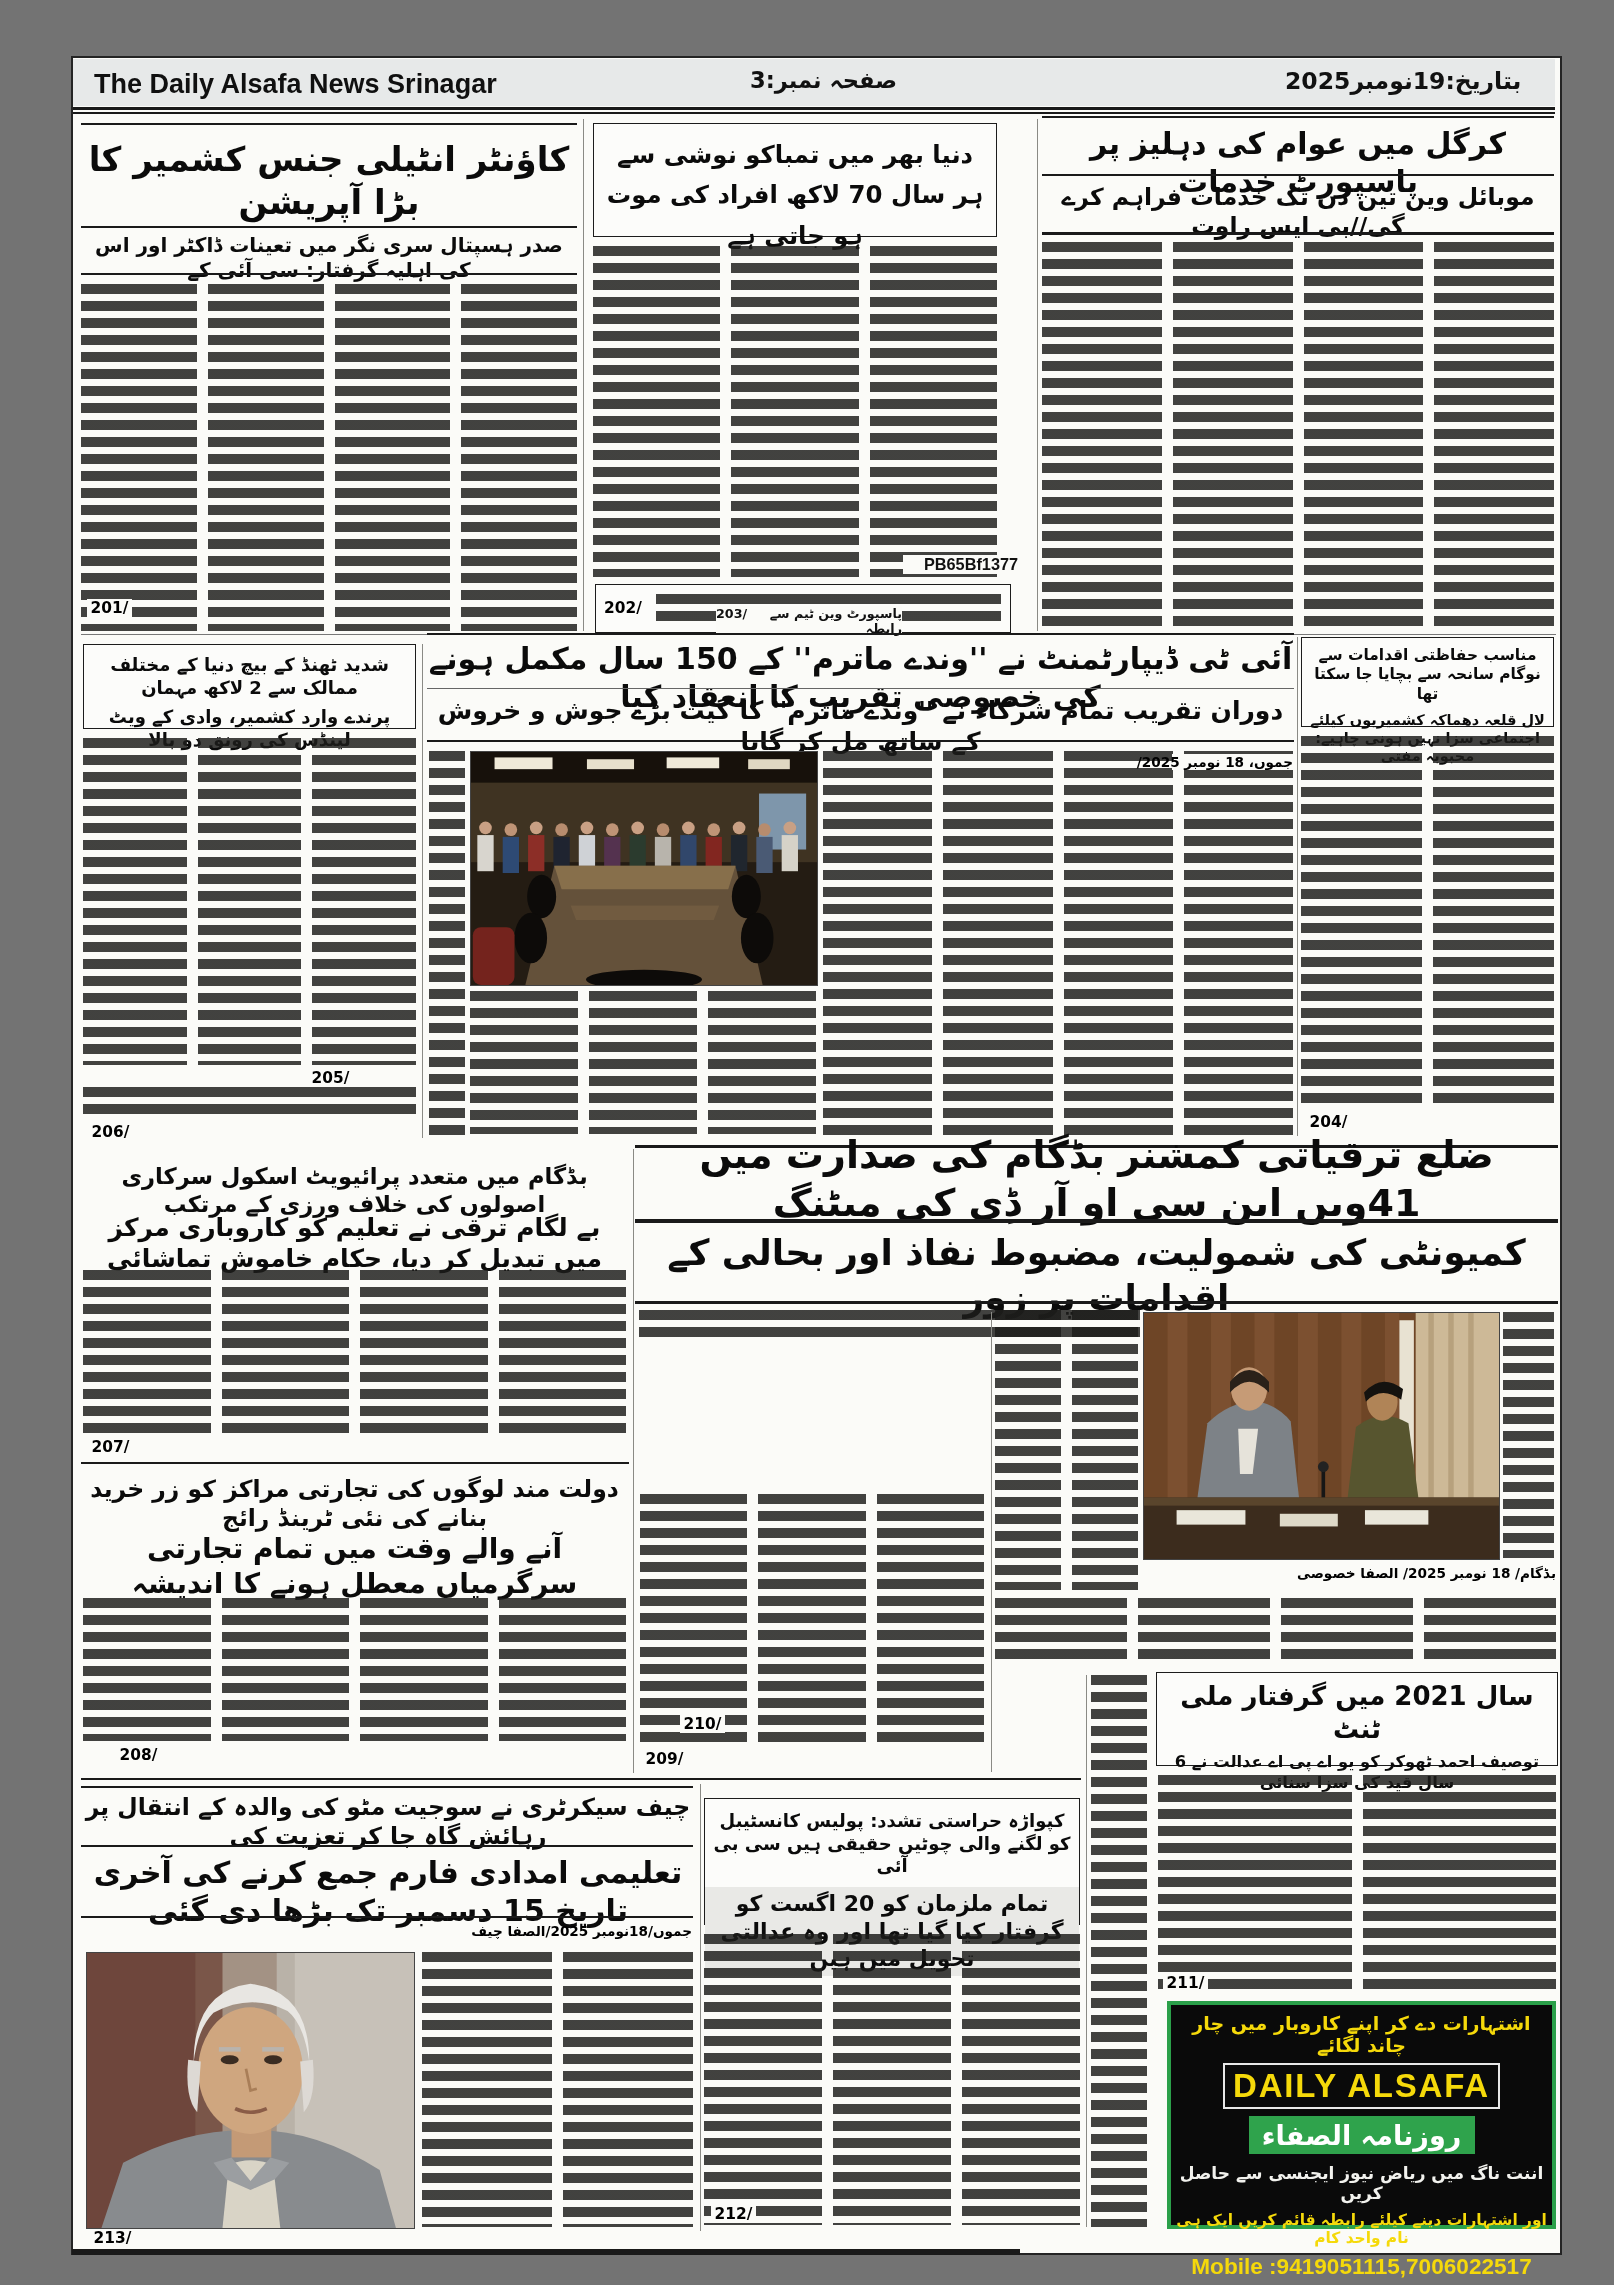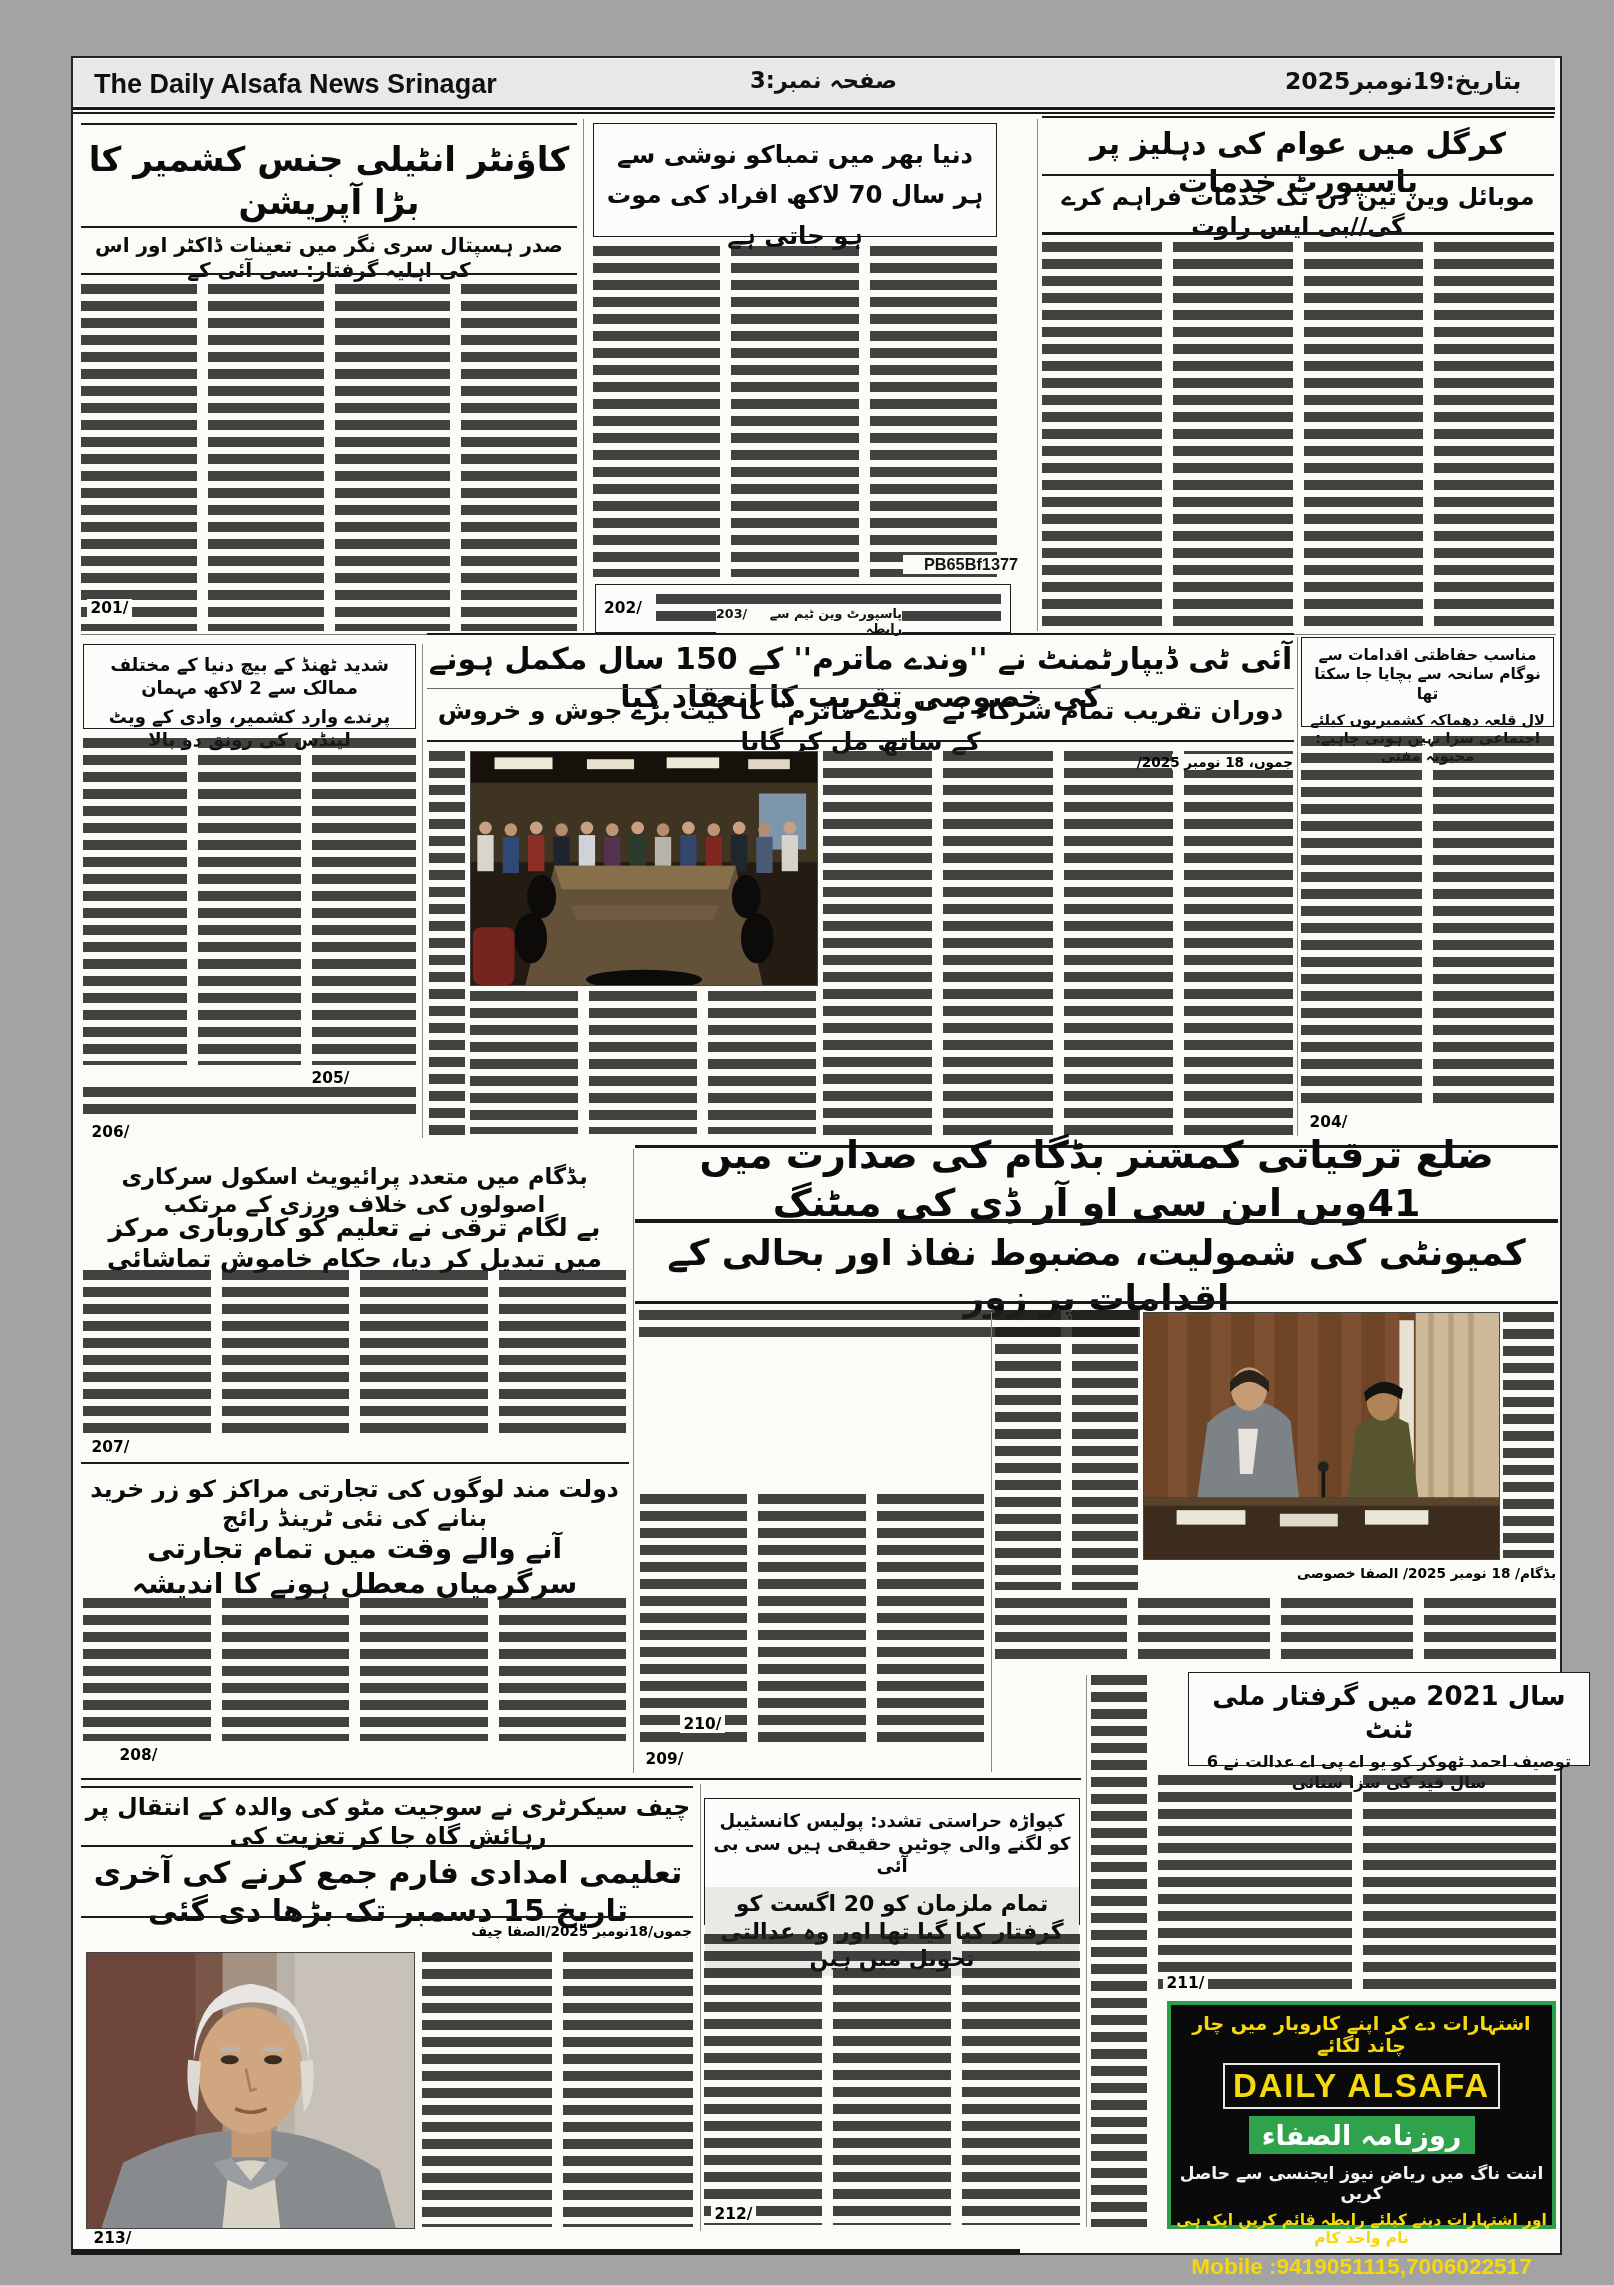--- a/index.html
+++ b/index.html
@@ -1,16 +1,16 @@
 <!DOCTYPE html>
 <html lang="ur" style="font-size:14.5px"><head>
 <meta charset="utf-8">
 <style>
   html,body{margin:0;padding:0;background:#f6f6f3;}
-  .page{position:relative;width:1615px;height:2285px;background:#a3a3a3;font-family:"DejaVu Sans",sans-serif;color:#111;overflow:hidden;}
+  .page{position:relative;width:1615px;height:2285px;background:#737373;font-family:"DejaVu Sans",sans-serif;color:#111;overflow:hidden;}
   .abs{position:absolute;}
   .rtl{direction:rtl;}
   .hl{font-weight:bold;color:#0b0b0b;text-align:center;line-height:1.25;}
   .rule{position:absolute;background:#1a1a1a;}
   .vrule{position:absolute;background:#8a8a85;width:0.9px;}
   .tx{background-image:repeating-linear-gradient(rgba(28,28,26,.83) 0 10px, rgba(0,0,0,0) 10px 17px);}
   .cols{position:absolute;display:flex;gap:11px;direction:rtl;}
   .col{flex:1;}
   .box{border:1.8px solid #1c1c1c;background:#fcfcfa;box-sizing:border-box;}
   .marker{position:absolute;font-weight:bold;font-size:15.4px;color:#000;direction:ltr;font-family:"DejaVu Sans",sans-serif;}
@@ -280,21 +280,21 @@
   </div>
   <div class="abs tx" style="left:1503px;top:1312px;width:51px;height:246px;"></div>
   <div class="abs dateline" style="left:1299px;top:1565px;width:257px;text-align:right;">بڈگام/ 18 نومبر 2025/ الصفا خصوصی</div>
   <div class="cols" style="left:995px;top:1598px;width:561px;height:65px;">
     <div class="col tx"></div>
     <div class="col tx"></div>
     <div class="col tx"></div>
     <div class="col tx"></div>
   </div>
 
-  <div class="abs box" style="left:1156px;top:1672px;width:402px;height:94px;margin-left:32px;">
+  <div class="abs box" style="left:1156px;top:1672px;width:402px;height:94px;">
     <div class="hl rtl" style="padding-top:7.2px;font-size:26px;">سال 2021 میں گرفتار ملی ٹنٹ</div>
     <div class="hl rtl" style="padding-top:7.2px;font-size:16.3px;">توصیف احمد ٹھوکر کو یو اے پی اے عدالت نے 6 سال قید کی سزا سنائی</div>
   </div>
   <div class="abs tx" style="left:1091px;top:1675px;width:56px;height:552px;"></div>
   <div class="cols" style="left:1158px;top:1775px;width:398px;height:217px;">
     <div class="col tx"></div>
     <div class="col tx"></div>
   </div>
   <div class="marker" style="left:1163px;top:1974px;background:#fbfbf8;padding:0 3.6px;">211/</div>
 

